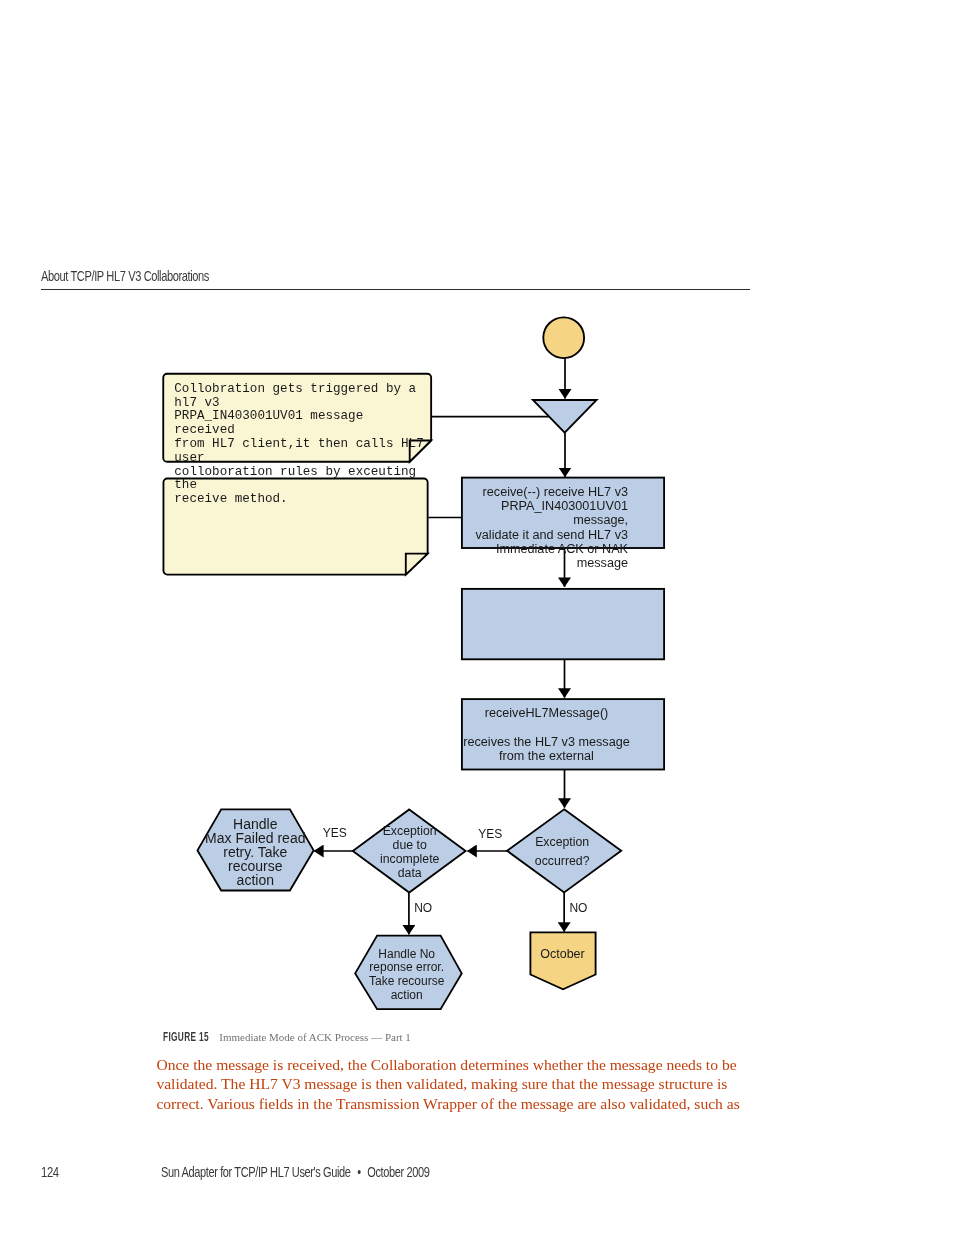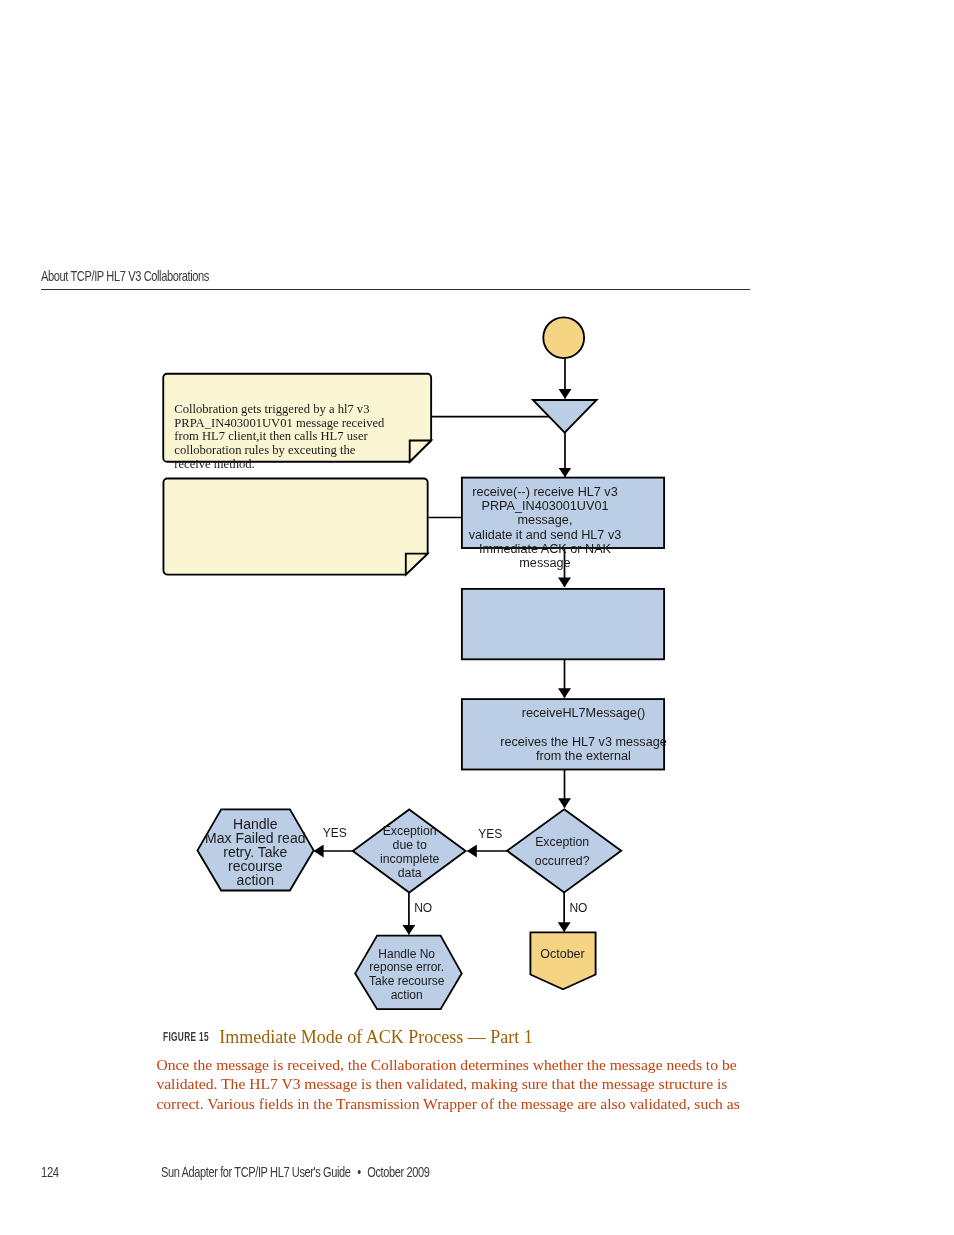--- a/index.html
+++ b/index.html
@@ -15,22 +15,22 @@
       color:#3a3a3a;white-space:nowrap;}
   .head-rule{position:absolute;left:41px;top:288.5px;width:708.8px;height:1.3px;background:#302c2c;}
 
   
   .fig-caption{position:absolute;left:0;top:0;white-space:nowrap;}
   .fig-label{position:absolute;left:163.4px;top:1029.8px;
       font-family:"Liberation Sans",sans-serif;font-size:13.4px;font-weight:700;
       line-height:13.4px;letter-spacing:0.55px;transform:scaleX(0.62);transform-origin:0 0;
       color:#3a3a3a;white-space:nowrap;}
   .fig-title{position:absolute;left:219.3px;top:1031px;
-      font-family:"Liberation Serif",serif;font-size:18px;line-height:13.35px;
-      color:#a16207;white-space:nowrap;}
+      font-family:"Liberation Serif",serif;font-size:11px;line-height:13.35px;
+      color:#737373;white-space:nowrap;}
 
   
   .body-para{position:absolute;left:156.4px;top:1055.2px;width:590px;
       font-family:"Liberation Serif",serif;font-size:15.6px;line-height:19.2px;
       color:#c2410c;text-align:left;}
 
   
   .footer{position:absolute;left:40px;top:1165.2px;
       font-family:"Liberation Sans",sans-serif;font-size:14.2px;line-height:14.2px;color:#3a3a3a;
       letter-spacing:-0.5px;white-space:nowrap;}
@@ -38,22 +38,22 @@
   .footer .bookline{position:absolute;left:121.2px;top:0;transform:scaleX(0.778);transform-origin:0 0;}
   .footer .sep{padding:0 8.45px;}
 
   
   .figure{position:absolute;left:0;top:0;width:954px;height:1235px;}
   .figure svg{position:absolute;left:0;top:0;}
   .nodetext{position:absolute;text-align:center;color:#1a1a1a;
       font-family:"Liberation Sans",sans-serif;font-size:12.65px;line-height:14.25px;
       white-space:pre-wrap;}
   .notetext{position:absolute;text-align:left;color:#1a1a1a;
-      font-family:Liberation Serif, serif;font-size:12.6px;line-height:15.05px;
-      white-space:pre-wrap;margin-top:20px;}
+      font-family:Liberation Mono, monospace;font-size:12.6px;line-height:15.05px;
+      white-space:pre-wrap;}
   .edgelabel{position:absolute;color:#1a1a1a;
       font-family:"Liberation Sans",sans-serif;font-size:12px;line-height:14.4px;white-space:nowrap;}
 </style>
 </head>
 <body>
 
 <div class="page">
 
   <div class="running-head">About TCP/IP HL7 V3 Collaborations</div>
   <div class="head-rule"></div>
@@ -99,25 +99,25 @@
         <path d="M405.8,553.6 L427.65,553.6 L405.8,574.55 Z" fill="#faf6d3" stroke-linejoin="miter"></path>
       </g>
     </svg>
 
     <div class="notetext" style="left:174.3px;top:382.9px;width:250px;line-height:13.78px;">Collobration gets triggered by a hl7 v3
 PRPA_IN403001UV01 message received
 from HL7 client,it then calls HL7 user
 colloboration rules by exceuting the
 receive method.</div>
 
-    <div class="nodetext" style="left:462px;top:484.8px;width:166px;">receive(--) receive HL7 v3
+    <div class="nodetext" style="left:462px;top:484.8px;width:166px;text-align:right;">receive(--) receive HL7 v3
 PRPA_IN403001UV01 message,
 validate it and send HL7 v3
 Immediate ACK or NAK message</div>
-    <div class="nodetext" style="left:462px;top:706px;width:169px;margin-left:37px;">receiveHL7Message()
+    <div class="nodetext" style="left:462px;top:706px;width:169px;">receiveHL7Message()
 
 receives the HL7 v3 message
 from the external</div>
     <div class="nodetext" style="left:503.2px;top:833.1px;width:118px;font-size:12.3px;line-height:18.4px;">Exception
 occurred?</div>
     <div class="nodetext" style="left:350.7px;top:825.3px;width:118px;font-size:12.3px;line-height:13.75px;">Exception
 due to
 incomplete
 data</div>
     <div class="nodetext" style="left:196.3px;top:816.5px;width:118px;font-size:14px;line-height:14.0px;">Handle

